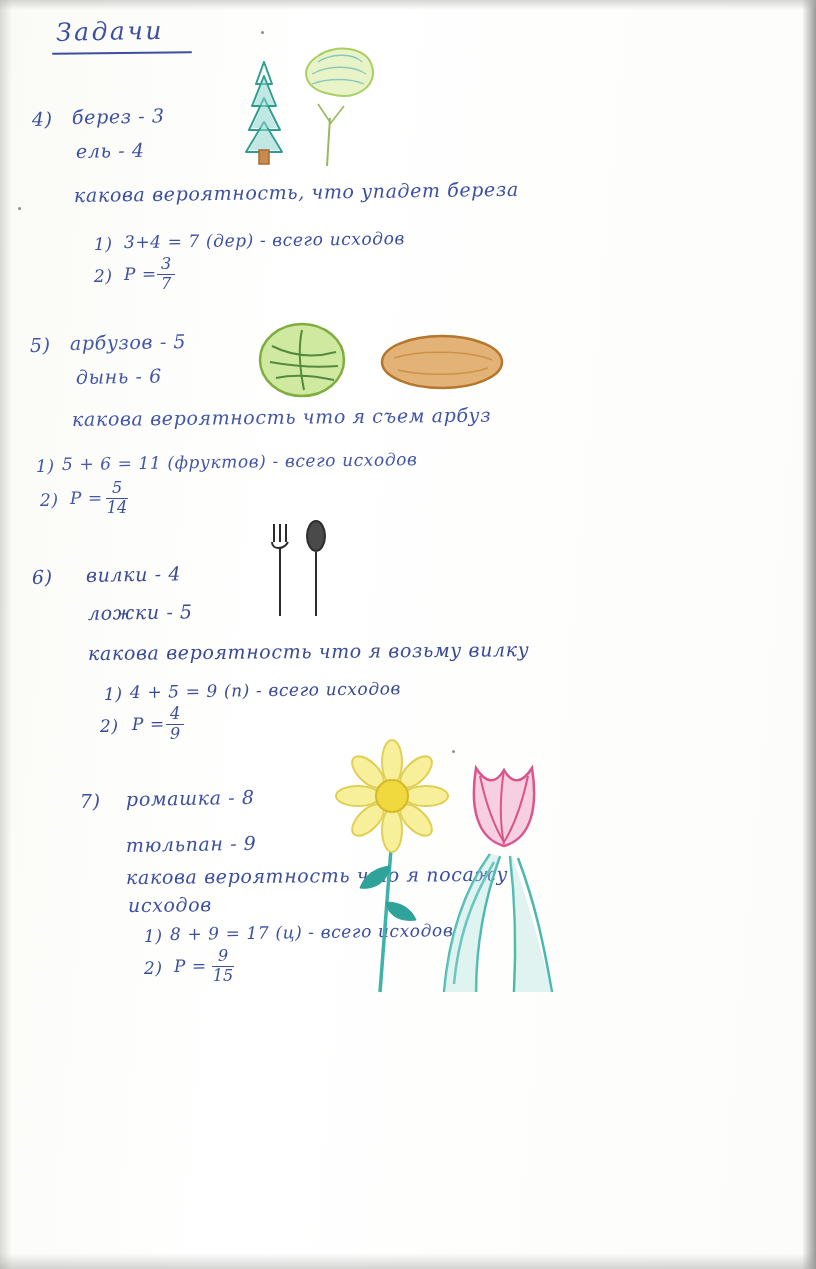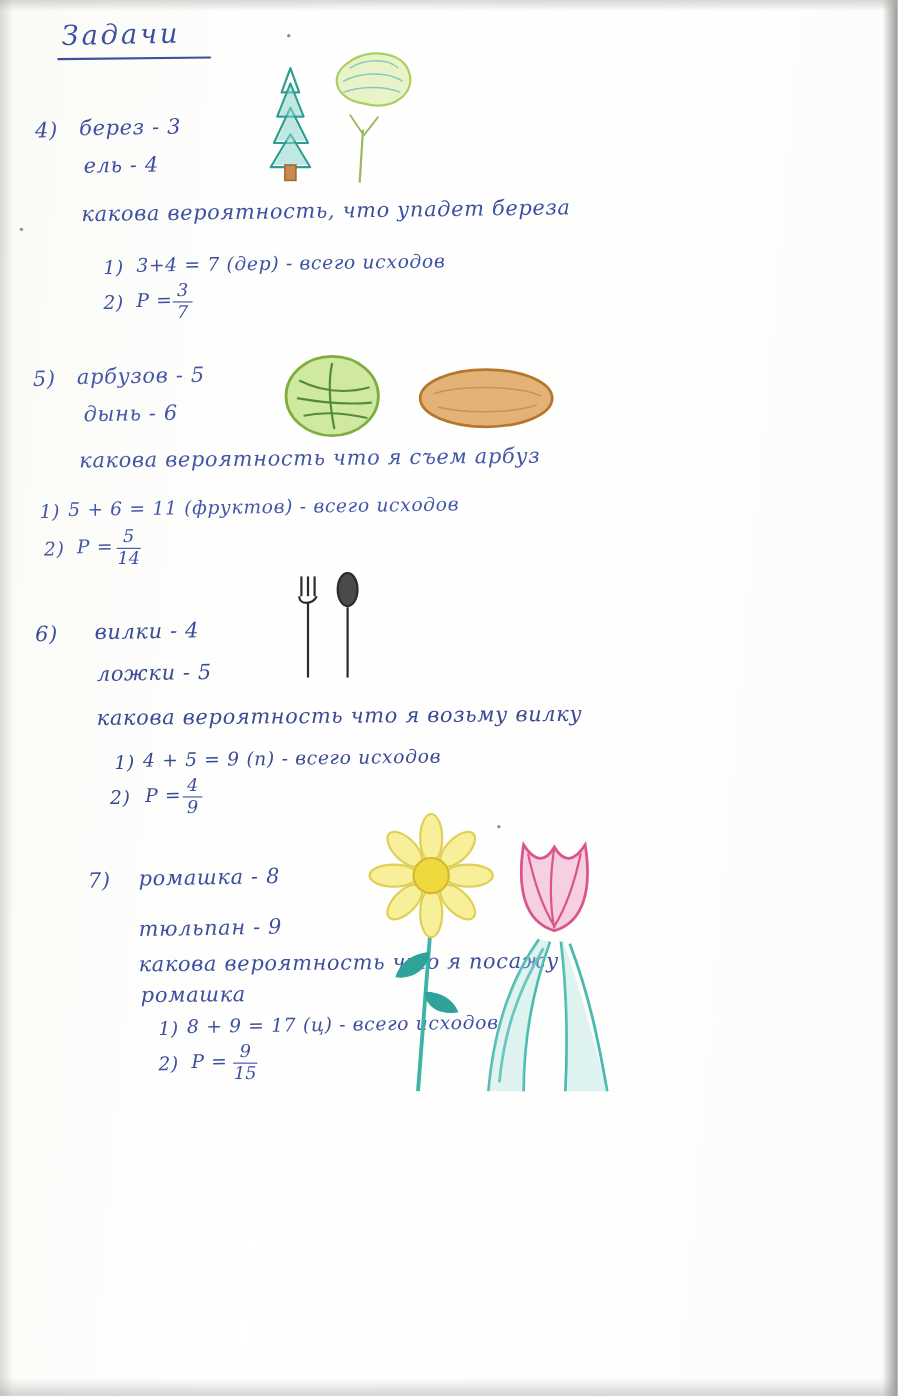--- a/index.html
+++ b/index.html
@@ -213,21 +213,21 @@
       </g>
       <path d="M54 36 L54 100" stroke="#2c2c2c" stroke-width="2" fill="none"></path>
     </svg>
   </div>
 
   <div>
     <div class="hw num" style="left:80px; top:790px; transform:rotate(-1deg);">7)</div>
     <div class="hw lvl1" style="left:126px; top:788px; transform:rotate(-1deg);">ромашка - 8</div>
     <div class="hw lvl1" style="left:126px; top:834px; transform:rotate(-1deg);">тюльпан - 9</div>
     <div class="hw lvl1" style="left:126px; top:866px; transform:rotate(-0.5deg);">какова вероятность что я посажу</div>
-    <div class="hw lvl1" style="left:128px; top:894px; transform:rotate(-0.5deg);">ромашка</div>
+    <div class="hw lvl1" style="left:128px; top:894px; transform:rotate(-0.5deg);">исходов</div>
     <div class="hw small" style="left:144px; top:926px; transform:rotate(-0.8deg);">1)</div>
     <div class="hw small" style="left:170px; top:924px; transform:rotate(-0.8deg);">8 + 9 = 17 (ц) - всего исходов</div>
     <div class="hw small" style="left:144px; top:958px; transform:rotate(-0.8deg);">2)</div>
     <div class="hw small" style="left:174px; top:956px; transform:rotate(-0.8deg);">P =</div>
     <div class="frac" style="left:212px; top:948px; width:22px;">
       <div>9</div>
       <div class="bar"></div>
       <div>15</div>
     </div>
 

